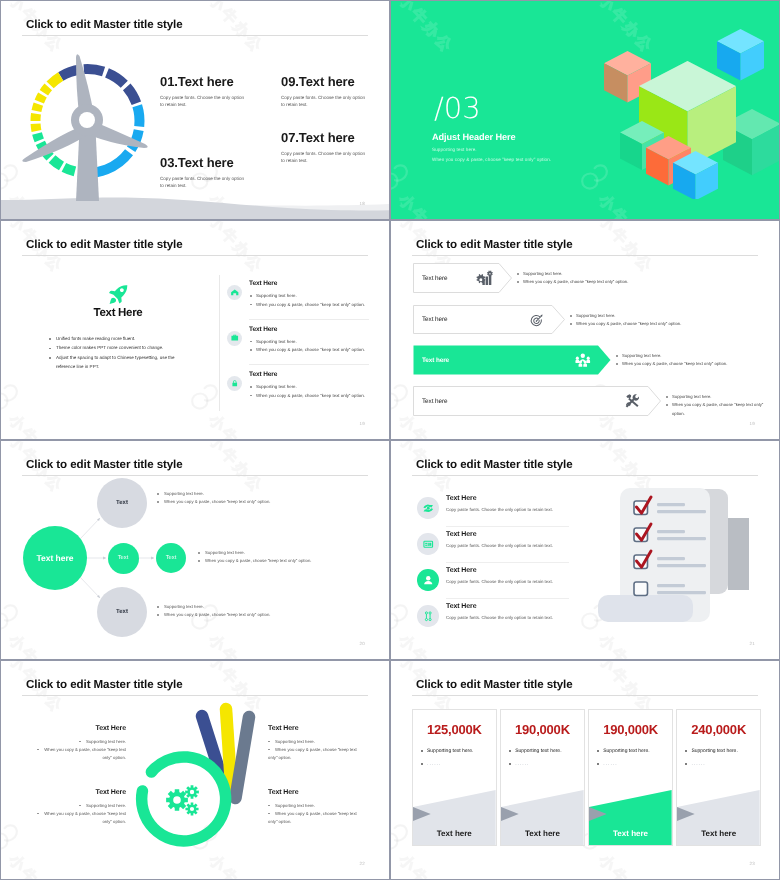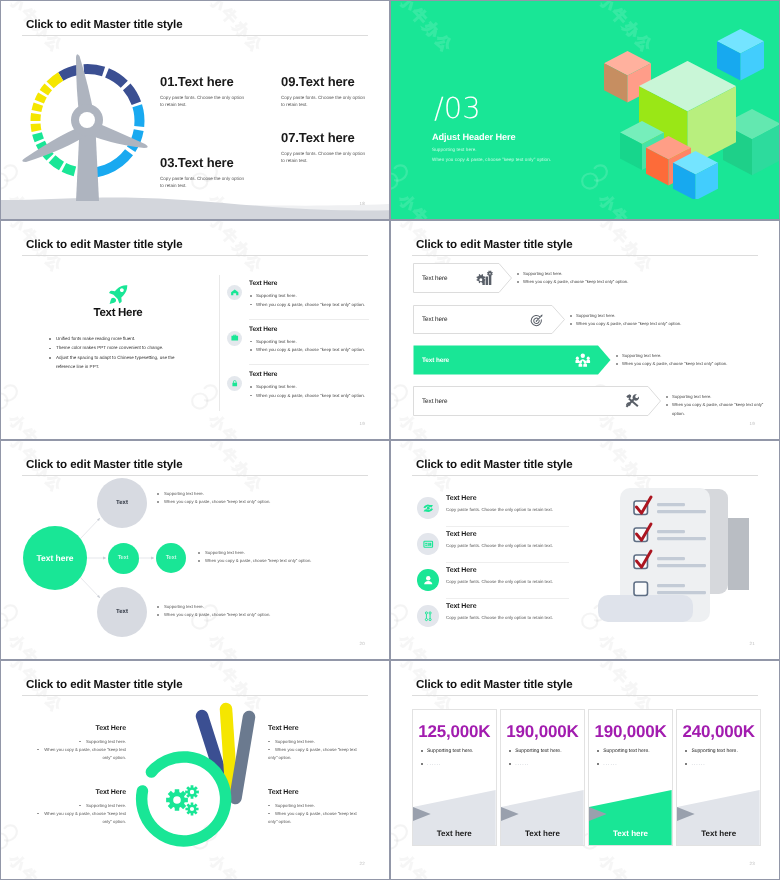--- a/index.html
+++ b/index.html
@@ -97,22 +97,22 @@
   .s7ul{list-style:none;margin:6px 0 0 0;padding:0;}
   .s7ul li{position:relative;font-size:4.3px;color:#555;line-height:1.85;}
   .s7it.r .s7h{text-align:right;} .s7it.r .s7ul li{text-align:right;}
   .s7ul li .mk{display:inline-block;width:7px;position:relative;}
   .s7ul li .mk:before{content:"";position:absolute;left:0;top:-2.3px;width:1.5px;height:1.5px;background:#888;border-radius:50%;}
   .s7it.l .s7ul li{padding-left:0px;}
 
   
   .s8cards{position:absolute;left:21px;top:48px;width:349px;height:137px;display:flex;gap:3.5px;}
   .s8card{position:relative;flex:1;border:1px solid #e2e2e2;overflow:hidden;background:#fff;}
-  .s8val{position:absolute;left:0;right:0;top:12px;text-align:center;font-size:17px;font-weight:bold;
-         color:#a21caf;letter-spacing:-.2px;}
+  .s8val{position:absolute;left:0;right:0;top:12px;text-align:center;font-size:13px;font-weight:bold;
+         color:#b91c1c;letter-spacing:-.2px;}
   .s8ul{position:absolute;left:7px;top:38px;list-style:none;margin:0;padding:0;}
   .s8ul li{position:relative;padding-left:7px;font-size:5px;color:#222;line-height:1.3;margin-bottom:6.5px;}
   .s8ul li:before{content:"";position:absolute;left:1px;top:2.4px;width:1.5px;height:1.5px;background:#666;border-radius:50%;}
   .s8ul li.dots{color:#9aa2ad;letter-spacing:1px;}
   .s8foot{position:absolute;left:0;right:0;bottom:7px;text-align:center;font-size:8px;font-weight:bold;color:#1a1a1a;}
   .s8card.on .s8foot{color:#fff;}
 </style>
 </head>
 <body>
 

